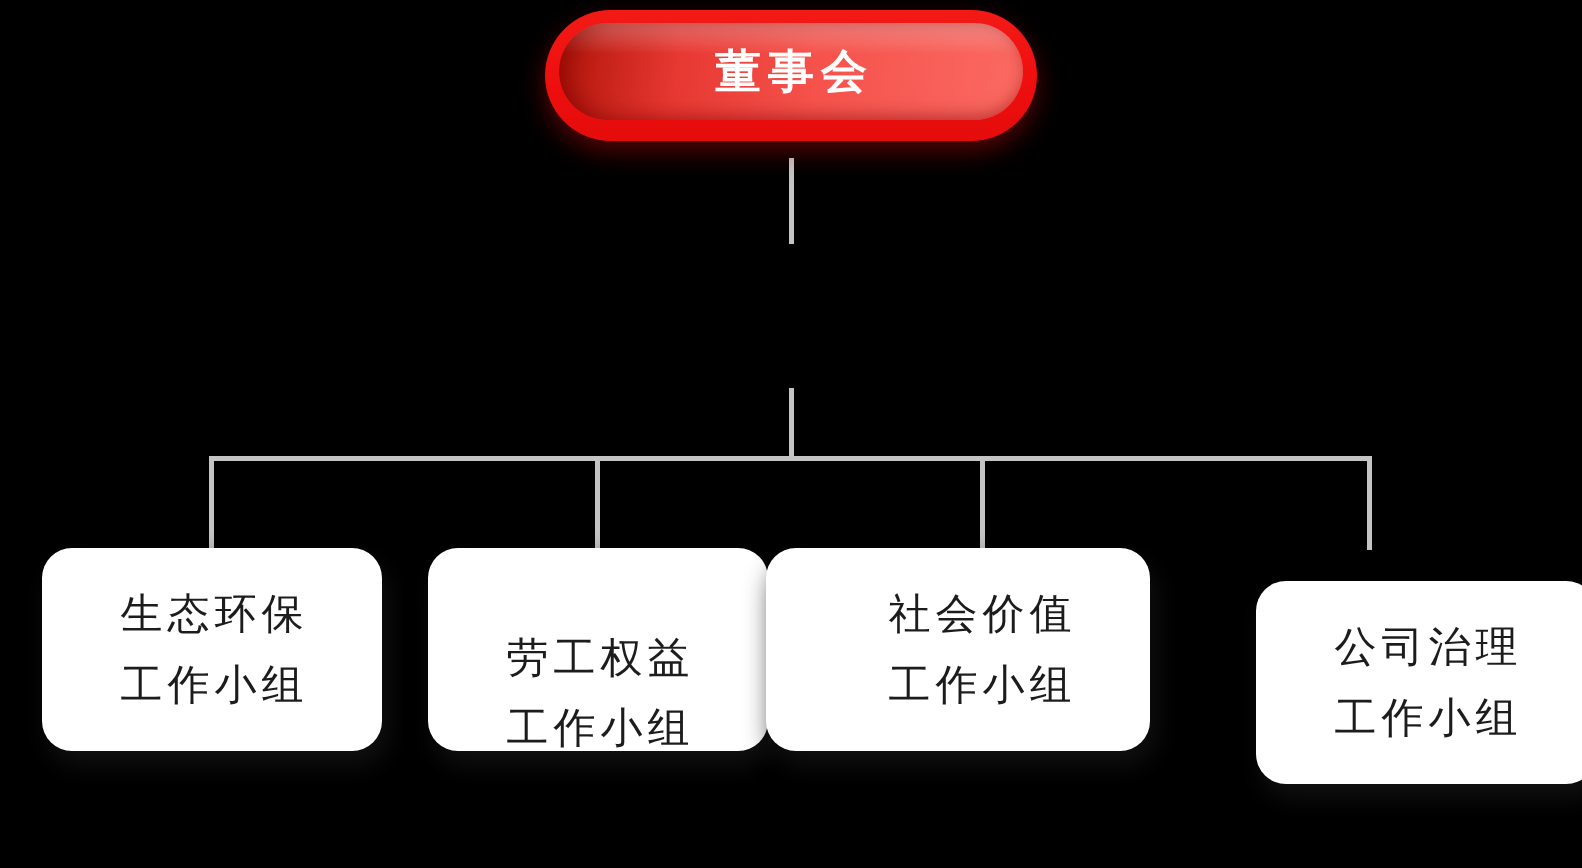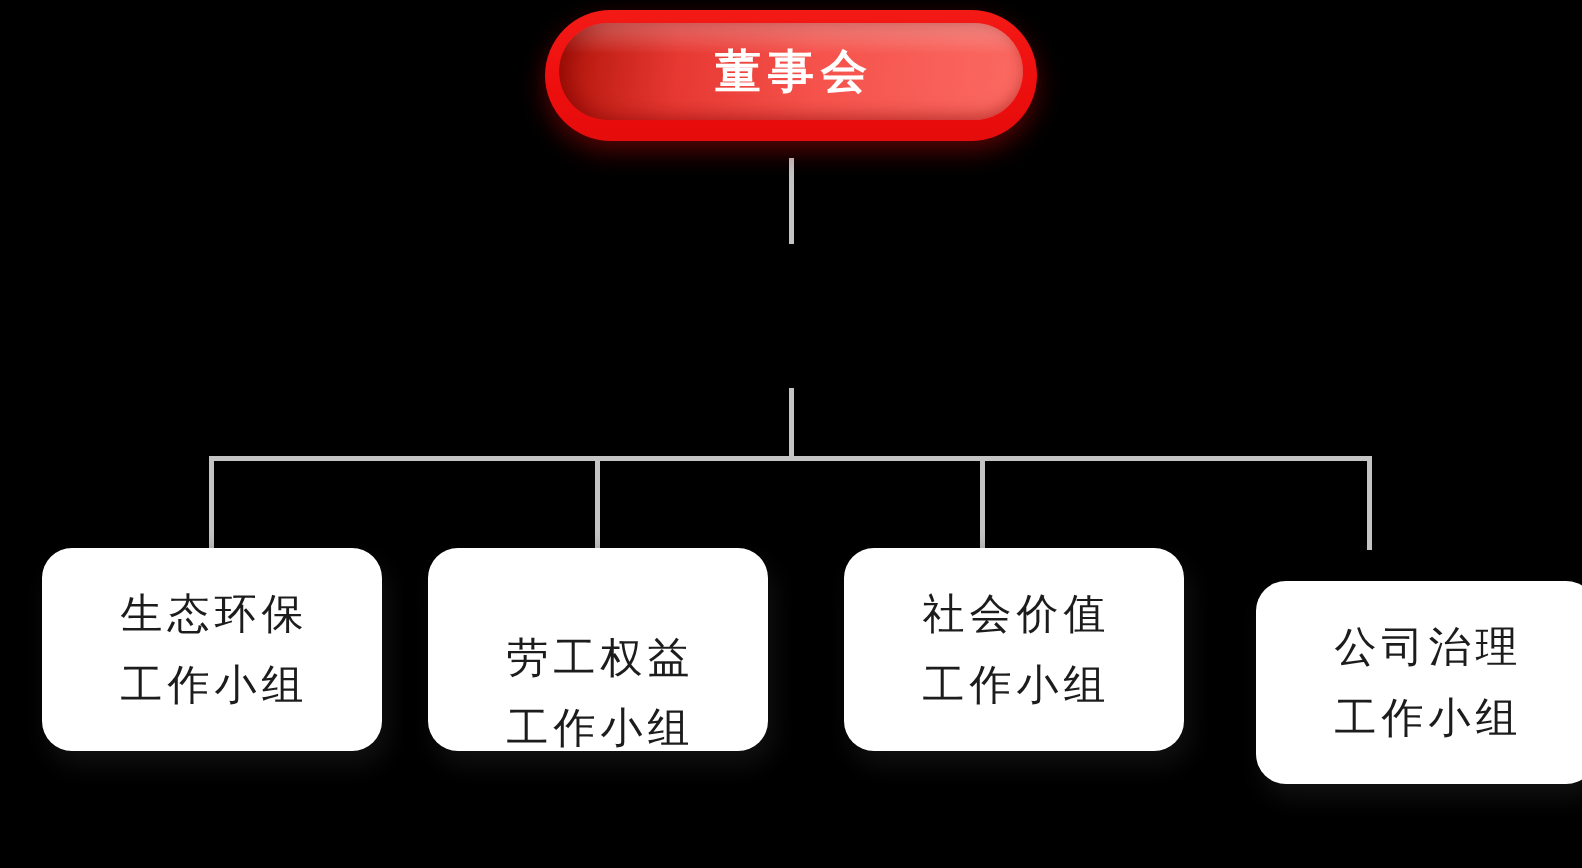--- a/index.html
+++ b/index.html
@@ -109,21 +109,21 @@
   <div class="group-box" style="left:42px;">
     <span class="group-line">生态环保</span>
     <span class="group-line">工作小组</span>
   </div>
 
   <div class="group-box" style="left:428px;justify-content:flex-end;">
     <span class="group-line">劳工权益</span>
     <span class="group-line">工作小组</span>
   </div>
 
-  <div class="group-box" style="left:844px;">
+  <div class="group-box" style="left:766px;padding-left:44px;">
     <span class="group-line">社会价值</span>
     <span class="group-line">工作小组</span>
   </div>
 
   <div class="group-box" style="left:1256px;margin-top:33px;">
     <span class="group-line">公司治理</span>
     <span class="group-line">工作小组</span>
   </div>
 
 </div>

